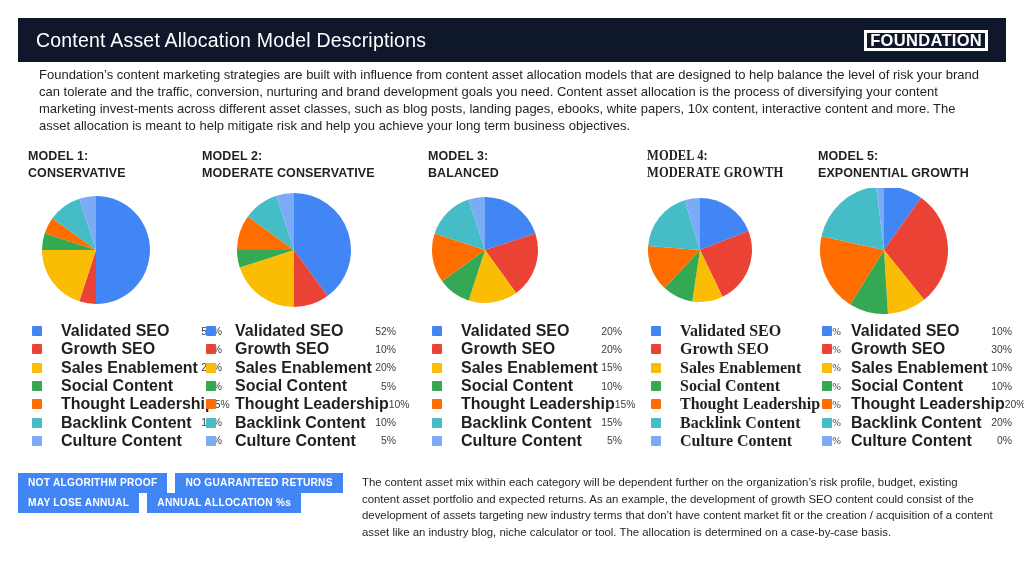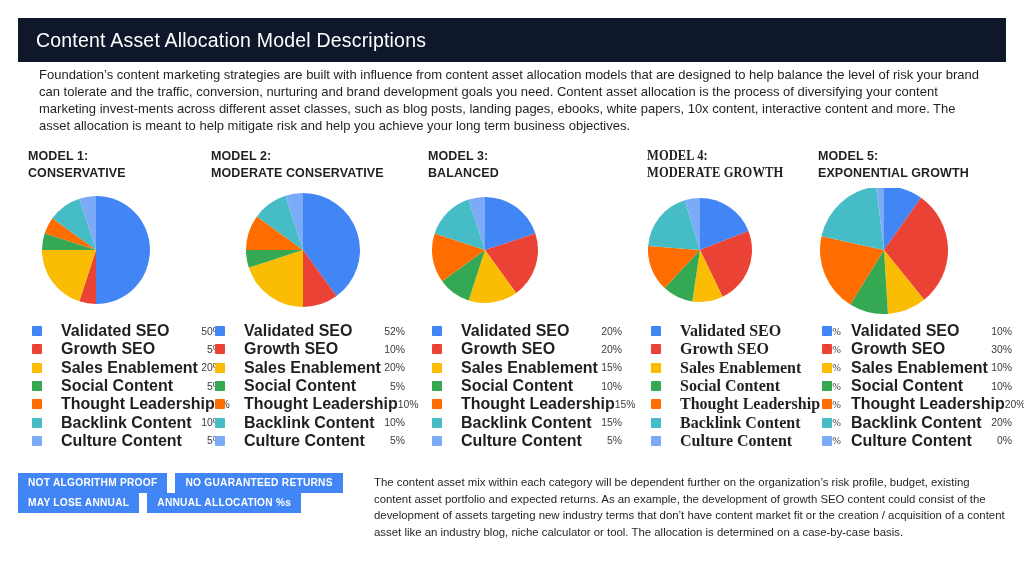--- a/index.html
+++ b/index.html
@@ -80,28 +80,33 @@
     background:#4285f4;color:#ffffff;
     font-size:10.2px;font-weight:bold;letter-spacing:.25px;
     padding:6px 10px 6px 10px;
     white-space:nowrap;line-height:1;
     display:inline-flex;align-items:center;height:20px;
     box-sizing:border-box;
   }
   
   #footnote{
     position:absolute;left:362px;top:474px;width:636px;
-    font-size:11.4px;line-height:16.6px;color:#231f20;text-align:left;margin-left:12px;
+    font-size:11.4px;line-height:16.6px;color:#231f20;text-align:left;
   }
 </style>
 </head>
 <body>
 
 <div id="header">
   <div id="header-title">Content Asset Allocation Model Descriptions</div>
+  <div id="logo">
+    <div class="logo-bar"></div>
+    <div id="logo-text">FOUNDATION</div>
+    <div class="logo-bar"></div>
+  </div>
 </div>
 
 <div id="intro">Foundation’s content marketing strategies are built with influence from content asset allocation models that are designed to help balance the level of risk your brand can tolerate and the traffic, conversion, nurturing and brand development goals you need. Content asset allocation is the process of diversifying your content marketing invest-ments across different asset classes, such as blog posts, landing pages, ebooks, white papers, 10x content, interactive content and more. The asset allocation is meant to help mitigate risk and help you achieve your long term business objectives.</div>
 
 <div id="models">
     <div class="model" style="left: 28px;">
       <div class="model-title">MODEL 1:</div>
       <div class="model-title">CONSERVATIVE</div>
       <div class="pie-wrap">
         <svg width="196" height="132" viewBox="0 0 196 132">
@@ -145,21 +150,21 @@
           <span class="legend-label">Backlink Content</span>
           <span class="legend-value">10%</span>
         </div>
         <div class="legend-row">
           <span class="swatch" style="background: rgb(123, 170, 247);"></span>
           <span class="legend-label">Culture Content</span>
           <span class="legend-value">5%</span>
         </div>
       </div>
     </div>
-    <div class="model" style="left: 211px;">
+    <div class="model" style="left: 202px;">
       <div class="model-title">MODEL 2:</div>
       <div class="model-title">MODERATE CONSERVATIVE</div>
       <div class="pie-wrap">
         <svg width="196" height="132" viewBox="0 0 196 132">
           <path d="M 92 62 L 92 5 A 57 57 0 0 1 125.50375938067097 108.11396867937201 Z" fill="#4285f4"></path>
           <path d="M 92 62 L 125.50375938067097 108.11396867937201 A 57 57 0 0 1 92 119 Z" fill="#ea4335"></path>
           <path d="M 92 62 L 92 119 A 57 57 0 0 1 37.78977857117625 79.61396867937201 Z" fill="#fbbc04"></path>
           <path d="M 92 62 L 37.78977857117625 79.61396867937201 A 57 57 0 0 1 35 62.00000000000001 Z" fill="#34a853"></path>
           <path d="M 92 62 L 35 62.00000000000001 A 57 57 0 0 1 45.886031320627986 28.496240619329036 Z" fill="#ff6d01"></path>
           <path d="M 92 62 L 45.886031320627986 28.496240619329036 A 57 57 0 0 1 74.38603132062799 7.7897785711762495 Z" fill="#46bdc6"></path>

